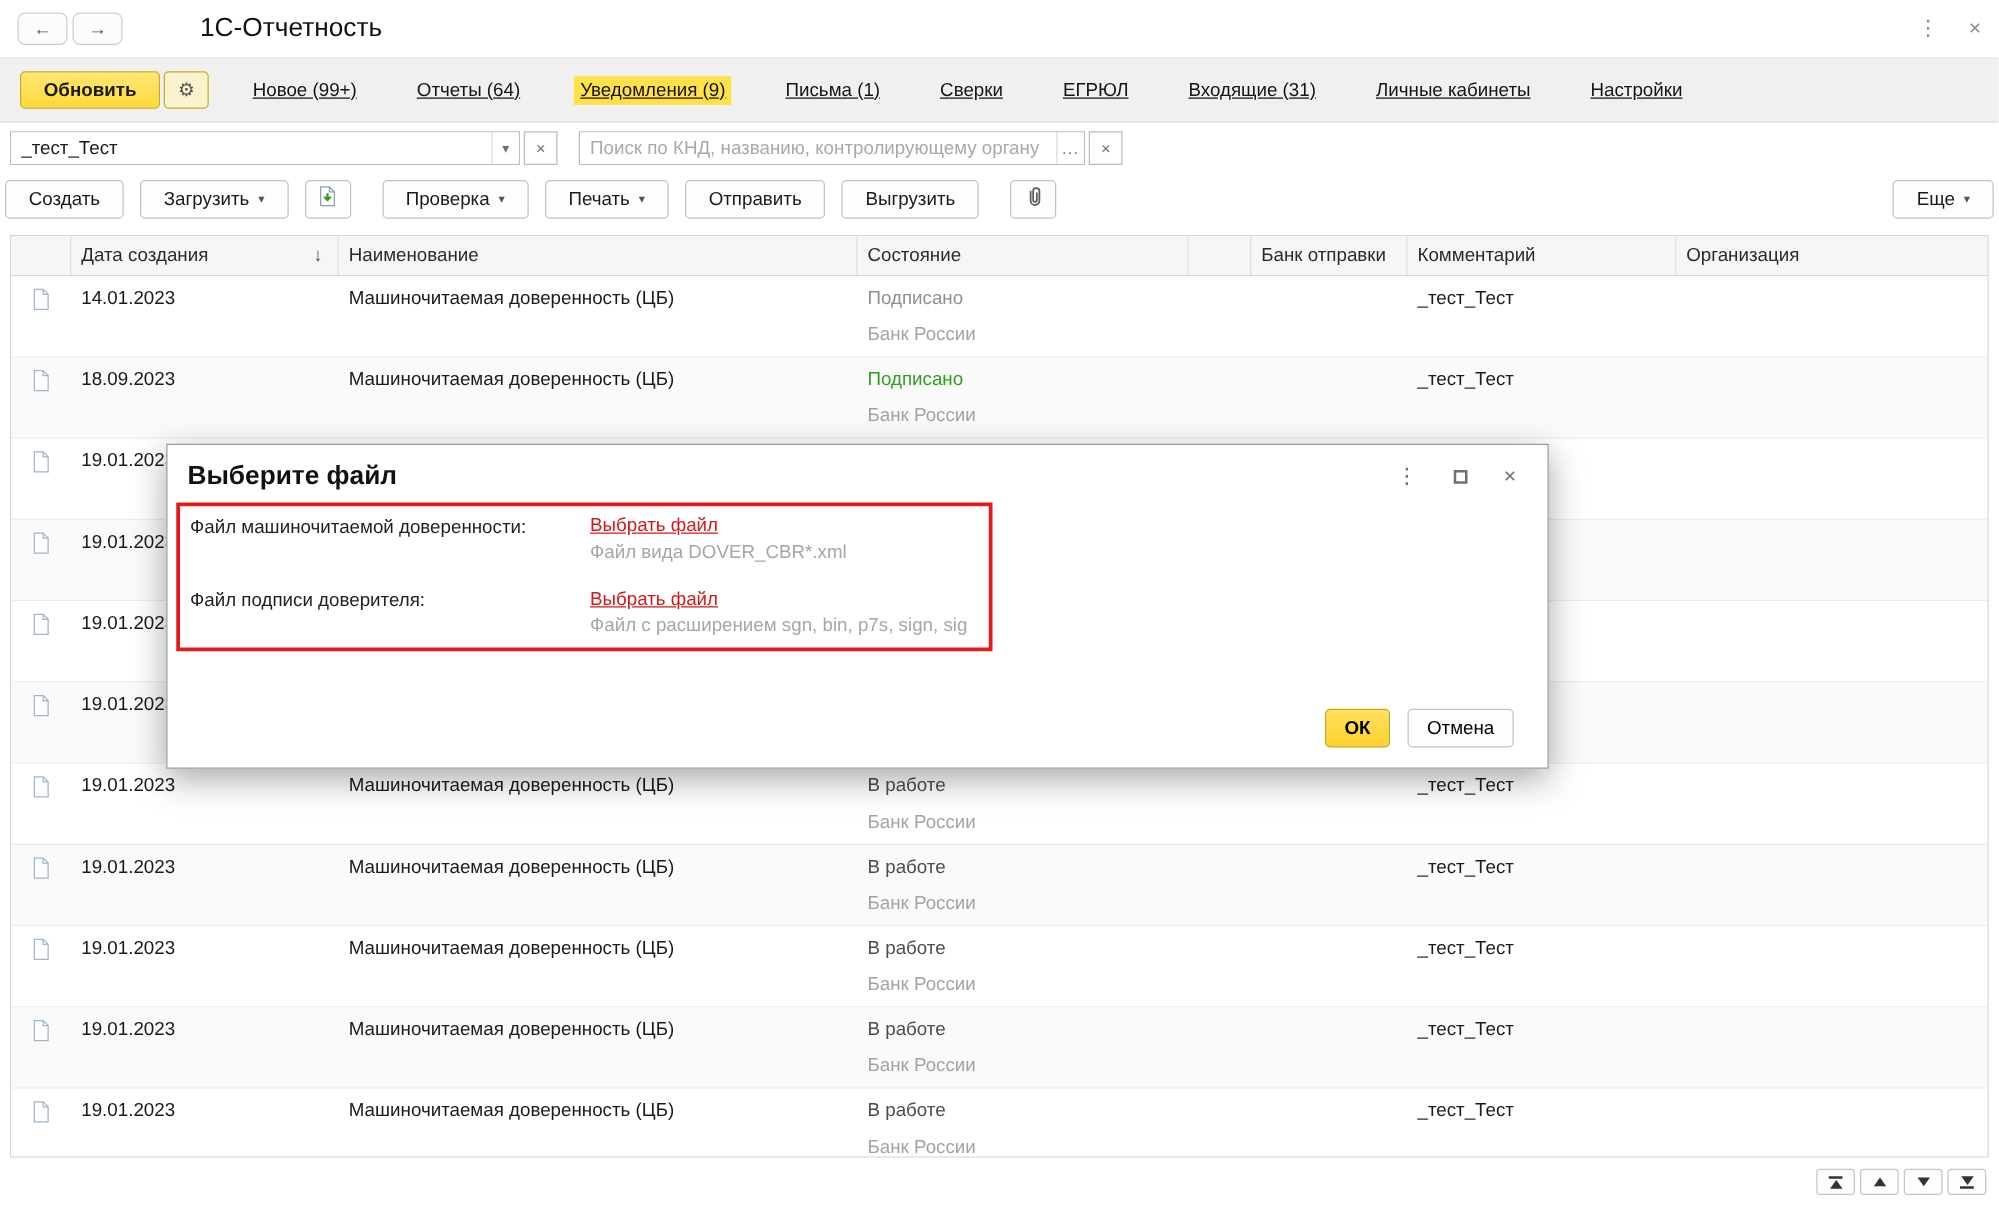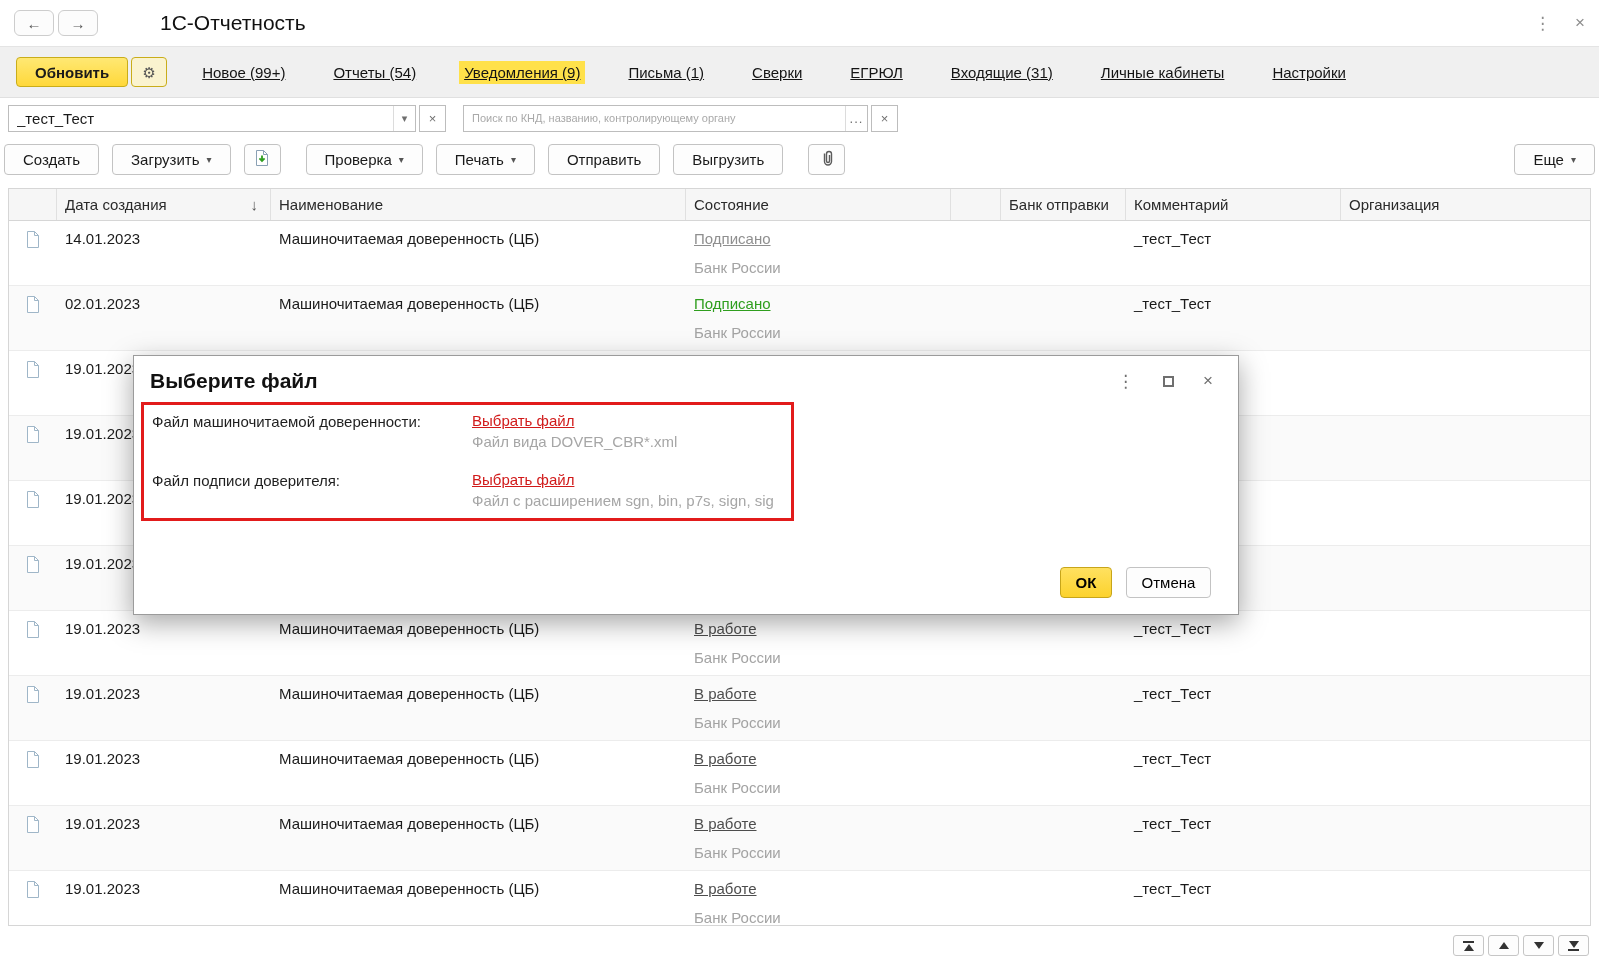--- a/index.html
+++ b/index.html
@@ -28,21 +28,21 @@
   .tab { text-decoration:underline; color:#141414; padding:3px 5px; }
   .tab.hl { background:#ffe14a; }
 
   
   .filterrow { height:36px; display:flex; align-items:center; padding:0 8px; gap:3px; margin-top:2px; }
   .combo { display:flex; align-items:stretch; border:1px solid #bdbdbd; height:27px; width:408px; background:#fff; }
   .combo input { border:0; outline:none; flex:1; padding:0 8px; font-size:15px; font-family:inherit; color:#1a1a1a; }
   .seg { width:22px; display:flex; align-items:center; justify-content:center; color:#6f6f6f; font-size:11px; border-left:1px solid #dcdcdc; cursor:pointer; background:#fff; }
   .sqbtn { width:27px; height:27px; border:1px solid #bdbdbd; background:#fff; color:#6f6f6f; display:flex; align-items:center; justify-content:center; font-size:13px; cursor:pointer; }
   .searchwrap { display:flex; align-items:stretch; border:1px solid #bdbdbd; height:27px; width:405px; background:#fff; margin-left:14px; }
-  .searchwrap input { border:0; outline:none; flex:1; padding:0 8px; font-size:11px; font-family:inherit; color:#1a1a1a; }
+  .searchwrap input { border:0; outline:none; flex:1; padding:0 8px; font-size:15px; font-family:inherit; color:#1a1a1a; }
   .searchwrap input::placeholder { color:#a9a9a9; }
   .seg.dots { font-size:13px; letter-spacing:1px; }
 
   
   .toolbar { height:46px; display:flex; align-items:center; gap:13px; padding:0 4px; }
   .btn { height:31px; padding:0 18px; border:1px solid #c3c3c3; border-radius:4px; background:#fdfdfd; color:#1a1a1a; display:inline-flex; align-items:center; gap:7px; }
   .btn .dd { font-size:10px; color:#555; }
   .iconbtn { width:37px; padding:0; justify-content:center; }
   .more { margin-left:auto; }
 
@@ -51,21 +51,21 @@
   .tgrid { display:grid; grid-template-columns:48px 214px 415px 265px 50px 125px 215px minmax(0,1fr); }
   .thead { background:#f6f6f6; border-bottom:1px solid #d6d6d6; height:32px; align-items:center; }
   .th { padding:0 8px; color:#2a2a2a; border-right:1px solid #e0e0e0; height:100%; display:flex; align-items:center; overflow:hidden; white-space:nowrap; }
   .th:last-child { border-right:0; }
   .sortarrow { margin-left:auto; color:#555; padding-right:4px; }
   .tbody { height:706px; overflow:hidden; }
   .trow { height:65px; border-bottom:1px solid #ececec; align-content:start; background:#fff; }
   .trow:nth-child(even) { background:#fafafa; }
   .c { padding:9px 8px 0; white-space:nowrap; overflow:hidden; }
   .c-icon { display:flex; justify-content:center; }
-  .statelink { text-decoration:underline; }
+  .statelink { }
   .statelink.muted { color:#8f8f8f; }
   .statelink.green { color:#2f9e1e; }
   .statelink.dark { color:#4d4d4d; }
   .controller { color:#a3a3a3; margin-top:12px; }
 
   
   .dialog { position:absolute; left:133px; top:355px; width:1106px; height:260px; background:#fff; border:1px solid #9b9b9b; box-shadow:0 8px 26px rgba(0,0,0,.35); z-index:10; }
   .dlg-head { display:flex; align-items:center; padding:13px 25px 0 16px; }
   .dlg-title { font-size:21px; font-weight:bold; color:#111; }
   .dlg-icons { margin-left:auto; display:flex; gap:29px; align-items:center; color:#6f6f6f; font-size:17px; }
@@ -103,21 +103,21 @@
   </div>
 </div>
 
 <div class="tabbar">
   <button class="refreshbtn">Обновить</button>
   <button class="gearbtn"><span>⚙</span></button>
   <div class="tabs">
 
       <a class="tab">Новое (99+)</a>
 
-      <a class="tab">Отчеты (54)</a>
+      <a class="tab">Отчеты (64)</a>
 
       <a class="tab hl">Уведомления (9)</a>
 
       <a class="tab">Письма (1)</a>
 
       <a class="tab">Сверки</a>
 
       <a class="tab">ЕГРЮЛ</a>
 
       <a class="tab">Входящие (31)</a>
@@ -243,21 +243,21 @@
 
       <div class="tgrid trow">
         <div class="c c-icon">
           <span>
           <svg width="16" height="19" viewBox="0 0 16 19">
               <path d="M2.5 1.5h7l4 4v12h-11z" fill="#fff" stroke="#9fb6c8"></path>
               <path d="M9.5 1.5v4h4" fill="none" stroke="#9fb6c8"></path>
             </svg>
         </span>
         </div>
-        <div class="c">02.01.2023</div>
+        <div class="c">18.09.2023</div>
         <div class="c">Машиночитаемая доверенность (ЦБ)</div>
         <div class="c">
           <a class="statelink green">Подписано</a>
           <div class="controller">Банк России</div>
         </div>
         <div class="c"></div>
         <div class="c"></div>
         <div class="c">_тест_Тест</div>
         <div class="c"></div>
       </div>

